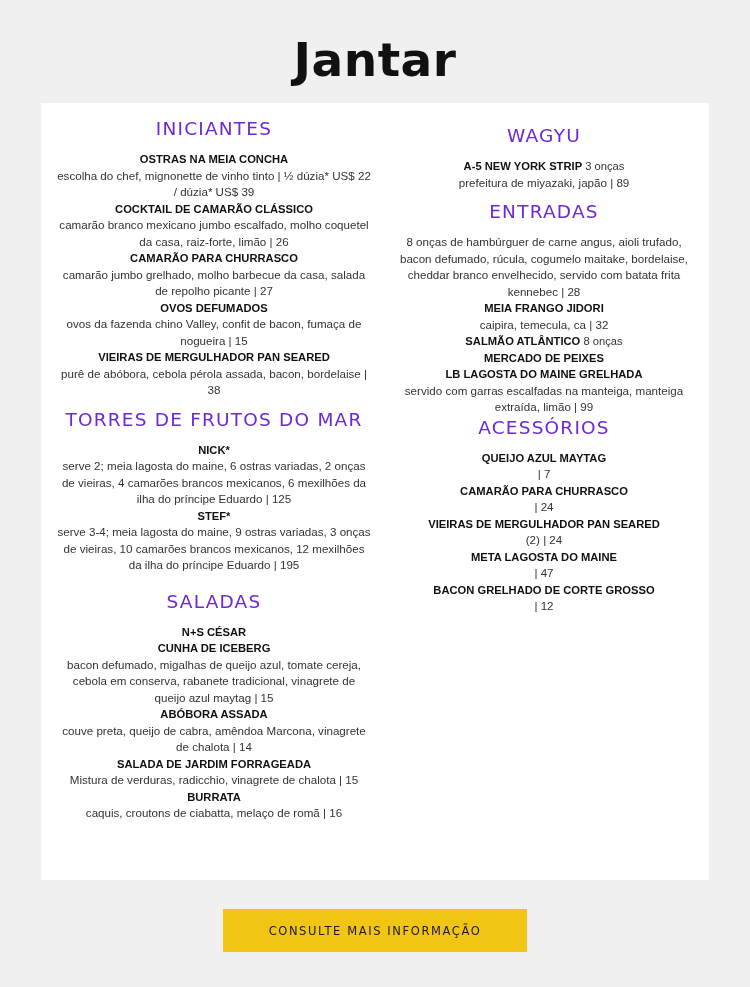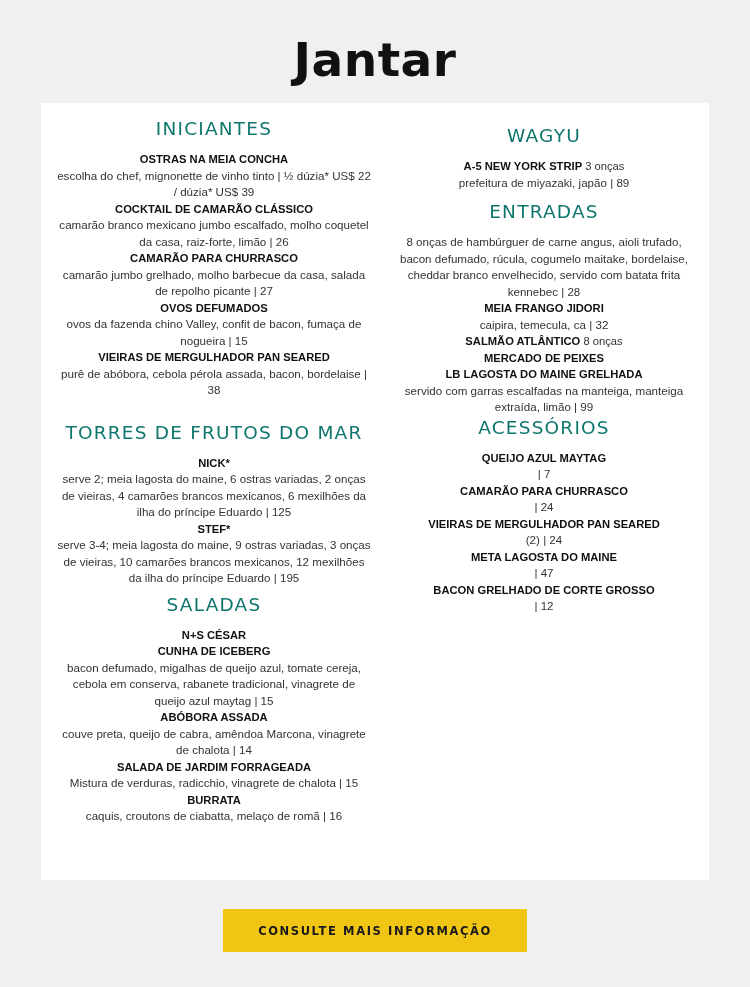--- a/index.html
+++ b/index.html
@@ -21,21 +21,21 @@
     }
     .col { position: absolute; top: 0; text-align: center; }
     .col-left  { left: 16px; width: 314px; }
     .col-right { left: 348px; width: 310px; }
 
     .section-title {
       font-family: "DejaVu Sans", sans-serif;
       font-weight: normal;
       font-size: 18.5px;
       letter-spacing: 1.2px;
-      color: #0f766e;
+      color: #6d28d9;
       line-height: 24px;
       margin-bottom: 10px;
     }
     .item-name {
       font-family: "Liberation Sans", sans-serif;
       font-weight: bold;
       font-size: 11.2px;
       color: #111;
       line-height: 16.5px;
       text-align: center;
@@ -48,21 +48,21 @@
       font-size: 11.6px;
       color: #333;
       line-height: 16.5px;
     }
 
     .cta-button {
       position: absolute; left: 223px; top: 909px; width: 304px; height: 43px;
       background: #f0c514;
       border: none;
       font-family: "DejaVu Sans", sans-serif;
-      font-weight: bold;
+      font-weight: normal;
       font-size: 11.5px;
       letter-spacing: 1.6px;
       color: #1a1a1a;
       cursor: pointer;
       display: flex; align-items: center; justify-content: center;
     }
   </style>
 </head>
 <body>
 
@@ -89,33 +89,33 @@
       <div>
         <div class="item-name">OVOS DEFUMADOS</div>
         <div class="item-desc">ovos da fazenda chino Valley, confit de bacon, fumaça de nogueira | 15</div>
       </div>
       <div>
         <div class="item-name">VIEIRAS DE MERGULHADOR PAN SEARED</div>
         <div class="item-desc">purê de abóbora, cebola pérola assada, bacon, bordelaise | 38</div>
       </div>
     </div>
 
-    <div style="margin-top:22px;">
+    <div style="margin-top:9px;">
       <h2 class="section-title">TORRES DE FRUTOS DO MAR</h2>
       <div>
         <div class="item-name">NICK*</div>
         <div class="item-desc">serve 2; meia lagosta do maine, 6 ostras variadas, 2 onças de vieiras, 4 camarões brancos mexicanos, 6 mexilhões da ilha do príncipe Eduardo | 125</div>
       </div>
       <div>
         <div class="item-name">STEF*</div>
         <div class="item-desc">serve 3-4; meia lagosta do maine, 9 ostras variadas, 3 onças de vieiras, 10 camarões brancos mexicanos, 12 mexilhões da ilha do príncipe Eduardo | 195</div>
       </div>
     </div>
 
-    <div style="margin-top:6px;">
+    <div style="margin-top:16px;">
       <h2 class="section-title">SALADAS</h2>
       <div>
         <div class="item-name">N+S CÉSAR</div>
       </div>
       <div>
         <div class="item-name">CUNHA DE ICEBERG</div>
         <div class="item-desc">bacon defumado, migalhas de queijo azul, tomate cereja, cebola em conserva, rabanete tradicional, vinagrete de queijo azul maytag | 15</div>
       </div>
       <div>
         <div class="item-name">ABÓBORA ASSADA</div>

